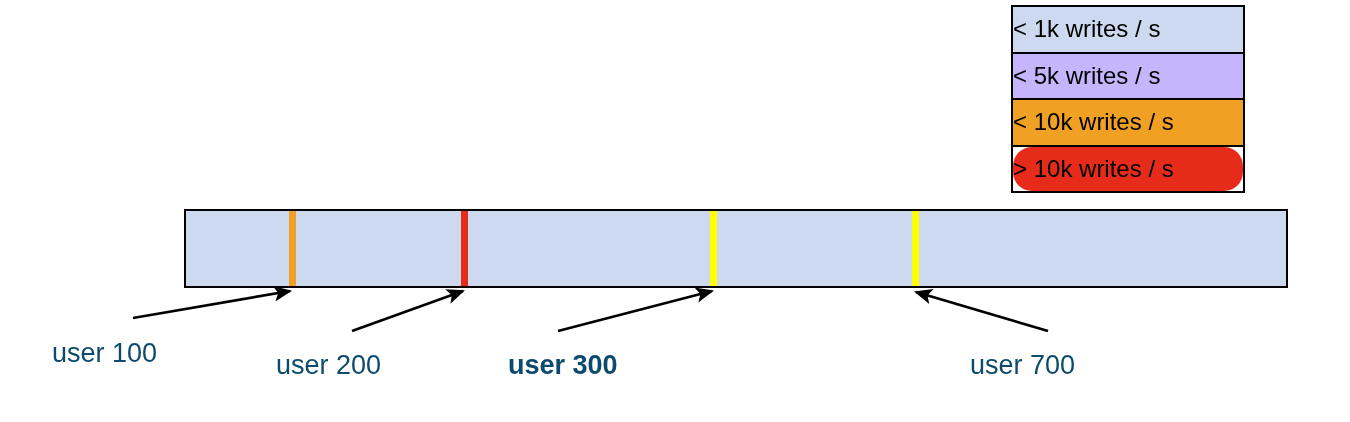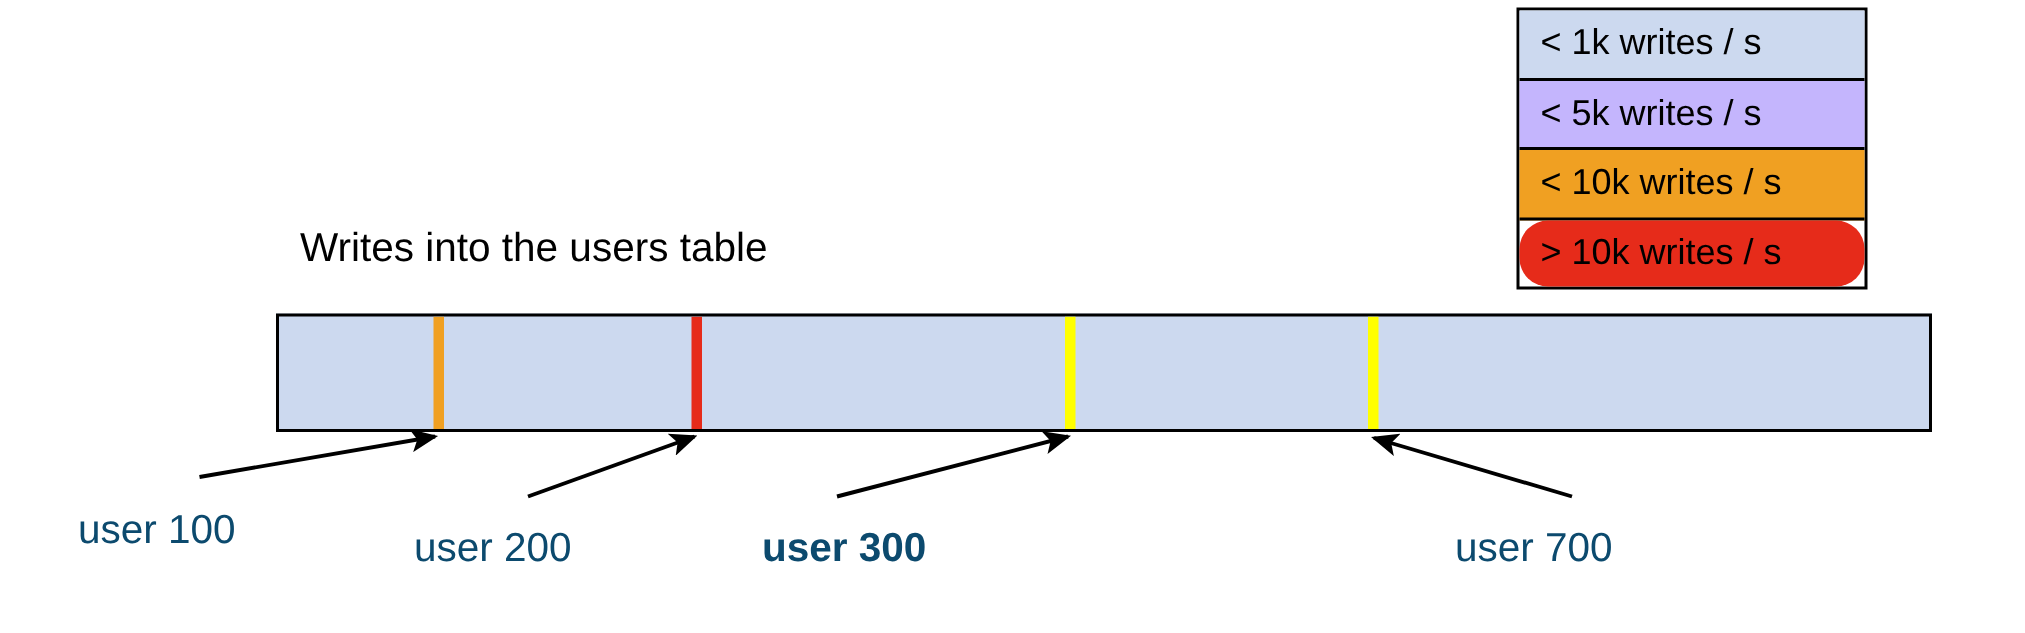--- a/index.html
+++ b/index.html
@@ -34,21 +34,20 @@
     box-sizing: border-box;
     display: flex;
     flex-direction: column;
   }
   .legend-row {
     flex: 1 1 0;
     display: flex;
     align-items: center;
     box-sizing: border-box;
     border-bottom: 2px solid #000000;
-    padding-left: 14px;
   }
   .legend-row:last-child { border-bottom: none; }
   .legend-label {
     font-size: 24px;
     line-height: 1;
     color: #000000;
     white-space: nowrap;
   }
 
   
@@ -111,21 +110,20 @@
         <span class="legend-label">&lt; 5k writes / s</span>
       </div>
       <div class="legend-row" style="background: rgb(240, 160, 34);">
         <span class="legend-label">&lt; 10k writes / s</span>
       </div>
       <div class="legend-row" style="background: rgb(230, 43, 26); border-radius: 19px;">
         <span class="legend-label">&gt; 10k writes / s</span>
       </div>
     </div>
 
-  <div class="caption">Writes into the users table</div>
 
   <div class="bar" id="bar" style="background: rgb(204, 217, 239); left: 184px; top: 209px; width: 1104px; height: 79px;">
       <div class="stripe" style="background: rgb(240, 160, 34); left: 103px;"></div>
       <div class="stripe" style="background: rgb(230, 43, 26); left: 275px;"></div>
       <div class="stripe" style="background: rgb(255, 255, 0); left: 524px;"></div>
       <div class="stripe" style="background: rgb(255, 255, 0); left: 726px;"></div>
     </div>
 
   <svg class="overlay" id="arrows" width="1350" height="422" xmlns="http://www.w3.org/2000/svg">
       <defs>

